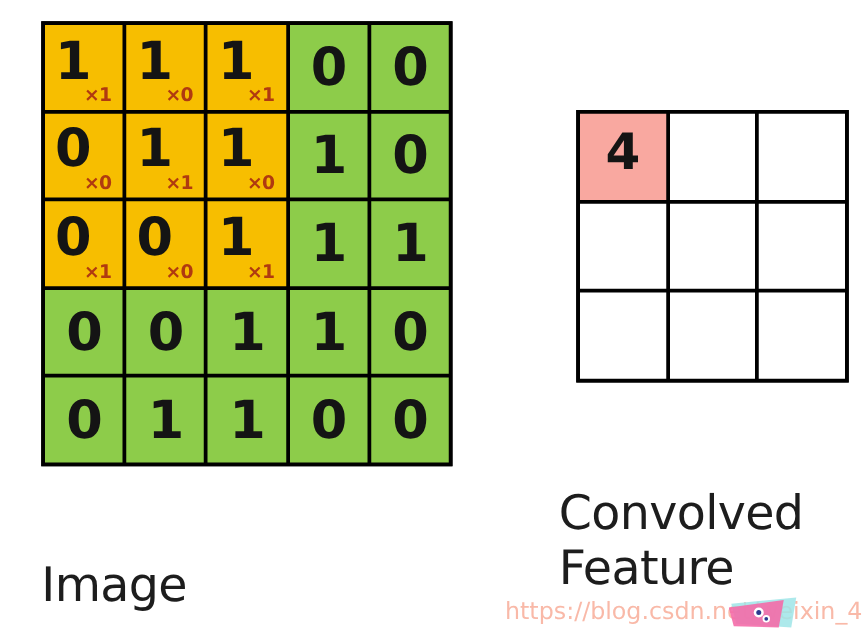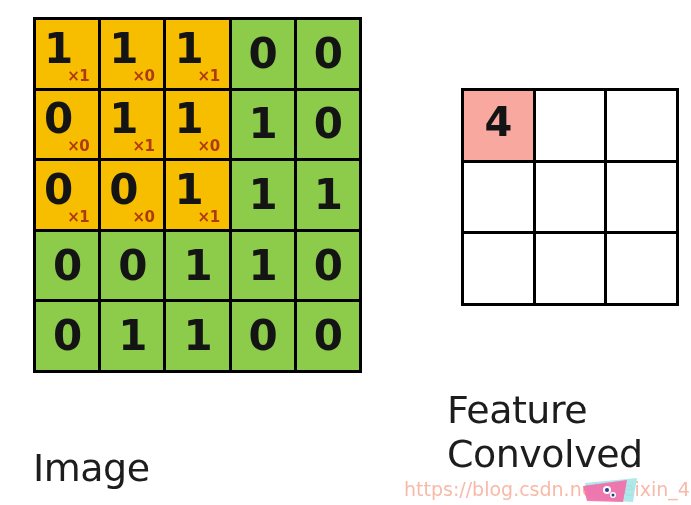--- a/index.html
+++ b/index.html
@@ -258,22 +258,22 @@
       <span class="feat-val"></span>
     </div>
     <div class="feat-cell">
       <span class="feat-val"></span>
     </div>
   </div>
 
 <div id="image-caption">Image</div>
 
 <div id="feature-caption">
+  <span class="cap-line">Convolved</span>
   <span class="cap-line">Feature</span>
-  <span class="cap-line">Convolved</span>
 </div>
 
 <div id="watermark">https://blog.csdn.net/weixin_43570155</div>
 
 <svg id="watermark-badge" viewBox="0 0 56 26" xmlns="http://www.w3.org/2000/svg">
   <polygon points="2,6 54,1 50,25 6,22" fill="#9FE5E8" opacity="0.85"></polygon>
   <polygon points="0,9 44,3 40,25 4,24" fill="#F46BA8" opacity="0.9"></polygon>
   <circle cx="24" cy="13" r="4" fill="#ffffff"></circle>
   <circle cx="24" cy="13" r="2" fill="#2B3A8F"></circle>
   <circle cx="30" cy="18" r="3" fill="#ffffff"></circle>

